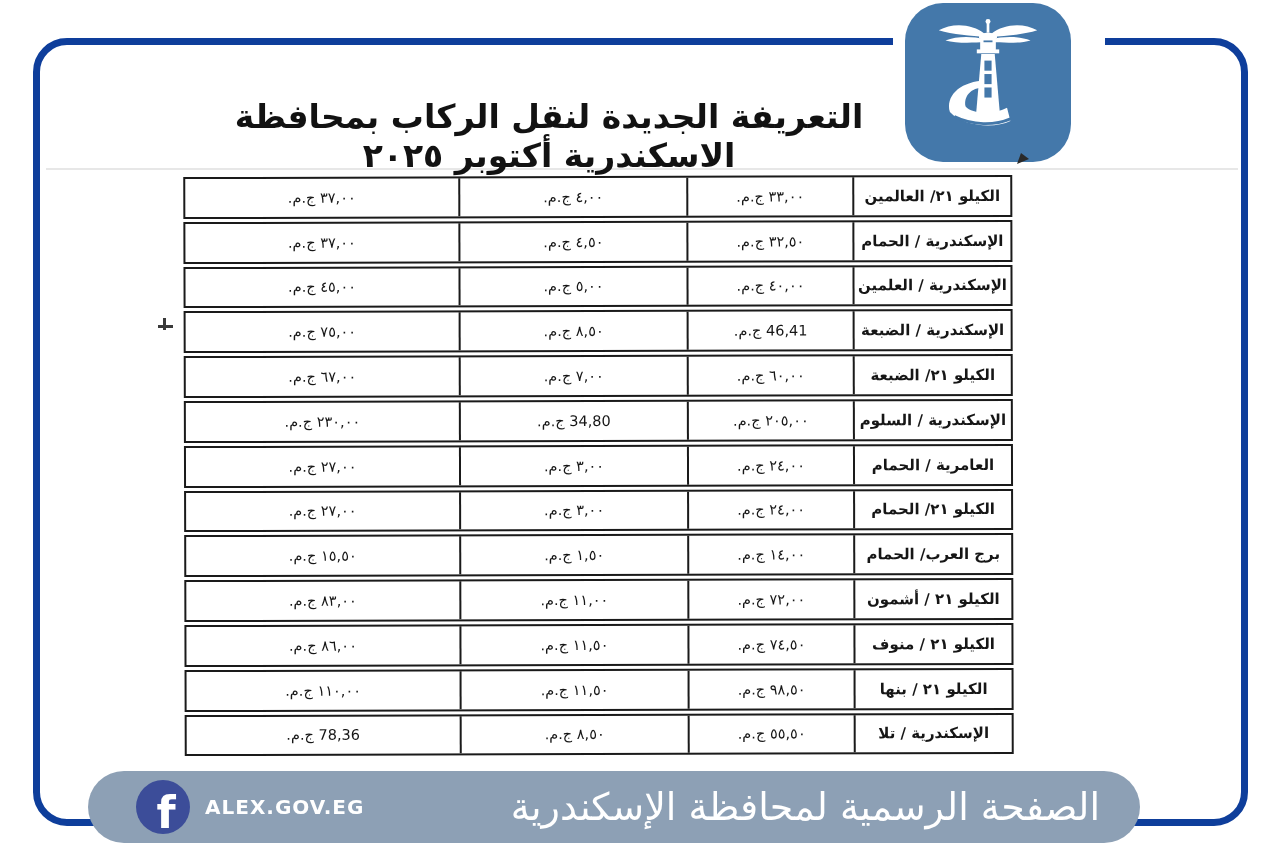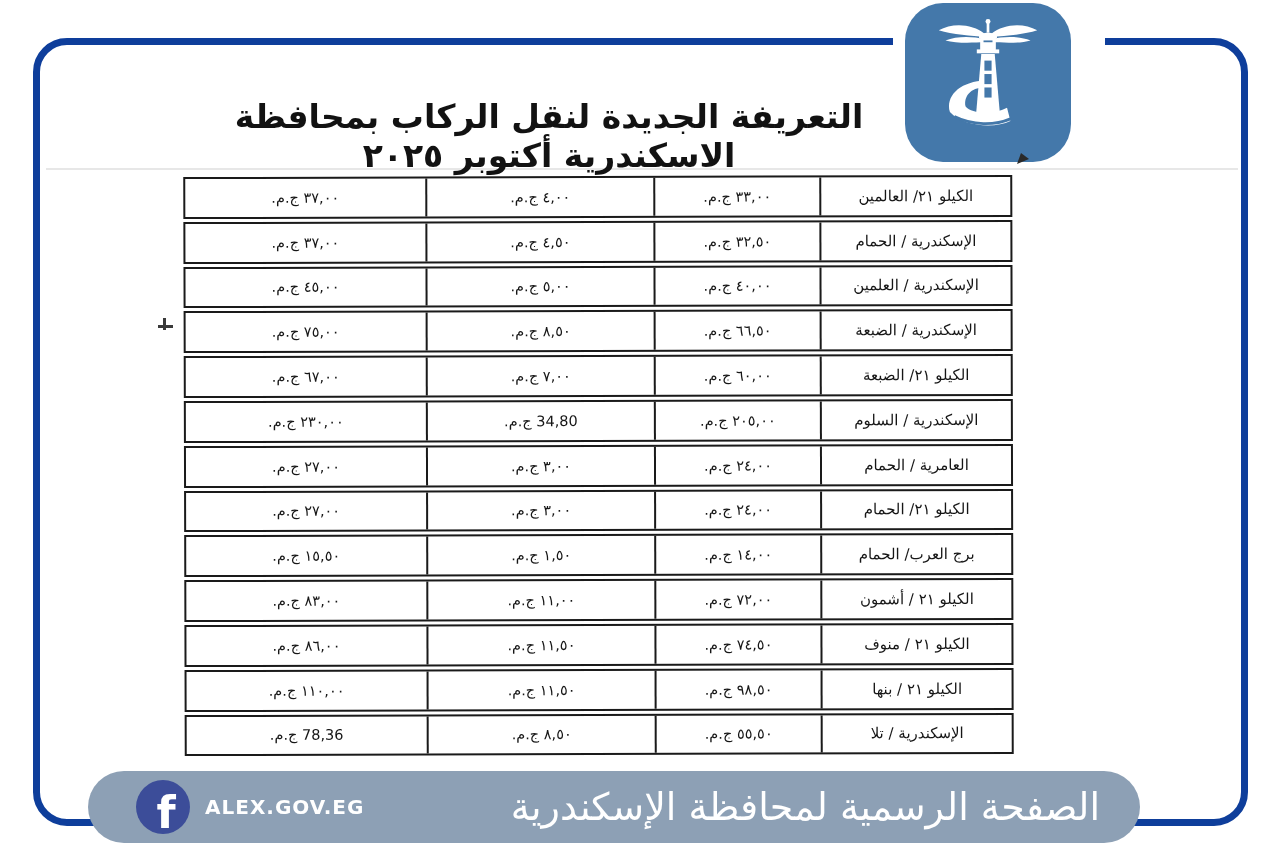--- a/index.html
+++ b/index.html
@@ -24,21 +24,21 @@
   
   .title{position:absolute;left:178px;top:97px;width:742px;text-align:center;direction:rtl;
          font-size:33px;font-weight:bold;color:#121212;z-index:2;letter-spacing:-0.5px;}
 
   
   .table{position:absolute;left:184px;top:176px;width:829px;z-index:2;transform:rotate(-0.15deg);}
   .trow{display:flex;direction:rtl;height:41.8px;border:2.5px solid #1a1a1a;box-sizing:border-box;
         margin-bottom:3px;background:#fff;align-items:stretch;}
   .cell{display:flex;align-items:center;justify-content:center;color:#161616;box-sizing:border-box;}
   .cell + .cell{border-right:2.5px solid #1a1a1a;text-align:center;}
-  .cell.route{width:189px;font-weight:normal;font-size:15px;direction:rtl;}
+  .cell.route{width:156px;font-weight:bold;font-size:15px;direction:rtl;}
   .cell.v1{width:166px;}
   .cell.v2{width:228px;}
   .cell.v3{flex:1;}
   .cell.val{font-size:14.5px;letter-spacing:1px;direction:rtl;}
 
   
   .footer-bar{position:absolute;left:88px;top:771px;width:1052px;height:72px;background:#8da0b5;
               border-radius:37px;display:flex;align-items:center;justify-content:space-between;z-index:5;}
   .fb-group{display:flex;align-items:center;gap:15px;margin-left:48px;}
   .fb-circle{width:54px;height:54px;border-radius:50%;background:#3c4d99;color:#fff;overflow:hidden;
@@ -104,21 +104,21 @@
 
     <div class="trow">
       <div class="cell route">الإسكندرية / العلمين</div>
       <div class="cell v1 val">٤٠,٠٠ ج.م.</div>
       <div class="cell v2 val">٥,٠٠ ج.م.</div>
       <div class="cell v3 val">٤٥,٠٠ ج.م.</div>
     </div>
 
     <div class="trow">
       <div class="cell route">الإسكندرية / الضبعة</div>
-      <div class="cell v1 val">٦٦,٥٠ ج.م.</div>
+      <div class="cell v1 val">46,41 ج.م.</div>
       <div class="cell v2 val">٨,٥٠ ج.م.</div>
       <div class="cell v3 val">٧٥,٠٠ ج.م.</div>
     </div>
 
     <div class="trow">
       <div class="cell route">الكيلو ٢١/ الضبعة</div>
       <div class="cell v1 val">٦٠,٠٠ ج.م.</div>
       <div class="cell v2 val">٧,٠٠ ج.م.</div>
       <div class="cell v3 val">٦٧,٠٠ ج.م.</div>
     </div>

